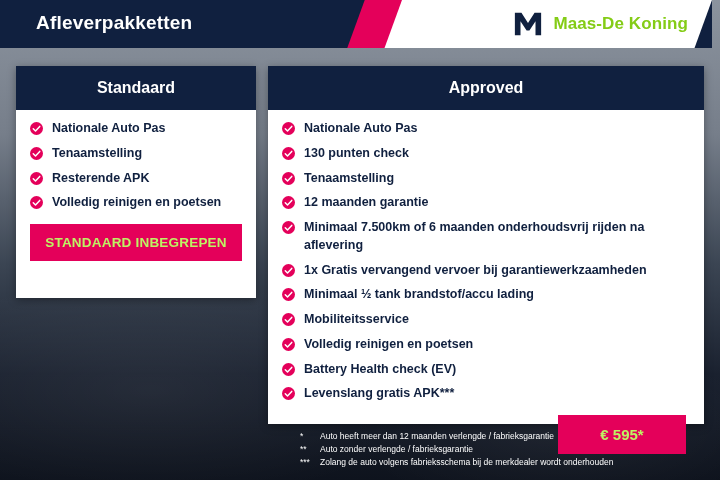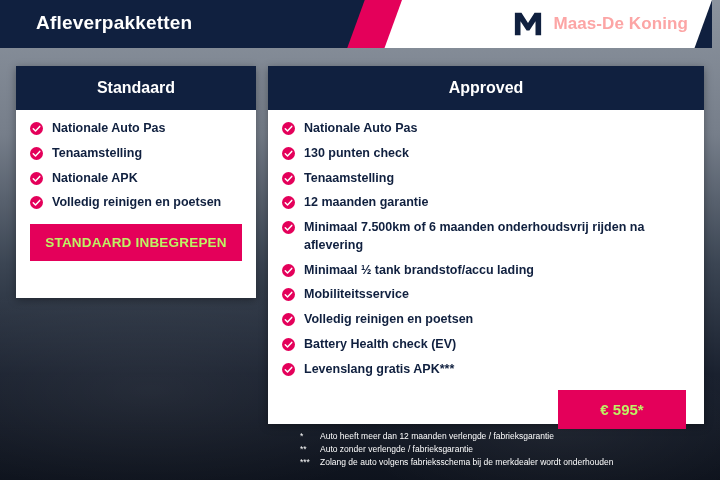--- a/index.html
+++ b/index.html
@@ -73,21 +73,21 @@
     display: flex;
     align-items: center;
     gap: 10px;
     z-index: 3;
   }
   .brand-logo {
     width: 30px;
     height: 30px;
   }
   .brand-name {
-    color: #fca5a5;
+    color: #84cc16;
     font-size: 17px;
     font-weight: bold;
     letter-spacing: 0.1px;
   }
   
   .card {
     position: absolute;
     background: #ffffff;
     box-shadow: 0 2px 8px rgba(0,0,0,0.35);
   }
@@ -217,21 +217,21 @@
               <circle cx="8" cy="8" r="8" fill="#e4005a"></circle>
               <path d="M4 8.2 L6.8 11 L12 5.4" fill="none" stroke="#fff" stroke-width="1.8" stroke-linecap="round" stroke-linejoin="round"></path>
             </svg>
           <span>Tenaamstelling</span>
         </li>
         <li>
           <svg class="check" viewBox="0 0 16 16">
               <circle cx="8" cy="8" r="8" fill="#e4005a"></circle>
               <path d="M4 8.2 L6.8 11 L12 5.4" fill="none" stroke="#fff" stroke-width="1.8" stroke-linecap="round" stroke-linejoin="round"></path>
             </svg>
-          <span>Nationale APK</span>
+          <span>Resterende APK</span>
         </li>
         <li>
           <svg class="check" viewBox="0 0 16 16">
               <circle cx="8" cy="8" r="8" fill="#e4005a"></circle>
               <path d="M4 8.2 L6.8 11 L12 5.4" fill="none" stroke="#fff" stroke-width="1.8" stroke-linecap="round" stroke-linejoin="round"></path>
             </svg>
           <span>Volledig reinigen en poetsen</span>
         </li>
       </ul>
       <button class="btn btn-standard">STANDAARD INBEGREPEN</button>
@@ -275,20 +275,27 @@
               <circle cx="8" cy="8" r="8" fill="#e4005a"></circle>
               <path d="M4 8.2 L6.8 11 L12 5.4" fill="none" stroke="#fff" stroke-width="1.8" stroke-linecap="round" stroke-linejoin="round"></path>
             </svg>
           <span>Minimaal 7.500km of 6 maanden onderhoudsvrij rijden na aflevering</span>
         </li>
         <li>
           <svg class="check" viewBox="0 0 16 16">
               <circle cx="8" cy="8" r="8" fill="#e4005a"></circle>
               <path d="M4 8.2 L6.8 11 L12 5.4" fill="none" stroke="#fff" stroke-width="1.8" stroke-linecap="round" stroke-linejoin="round"></path>
             </svg>
+          <span>1x Gratis vervangend vervoer bij garantiewerkzaamheden</span>
+        </li>
+        <li>
+          <svg class="check" viewBox="0 0 16 16">
+              <circle cx="8" cy="8" r="8" fill="#e4005a"></circle>
+              <path d="M4 8.2 L6.8 11 L12 5.4" fill="none" stroke="#fff" stroke-width="1.8" stroke-linecap="round" stroke-linejoin="round"></path>
+            </svg>
           <span>Minimaal ½ tank brandstof/accu lading</span>
         </li>
         <li>
           <svg class="check" viewBox="0 0 16 16">
               <circle cx="8" cy="8" r="8" fill="#e4005a"></circle>
               <path d="M4 8.2 L6.8 11 L12 5.4" fill="none" stroke="#fff" stroke-width="1.8" stroke-linecap="round" stroke-linejoin="round"></path>
             </svg>
           <span>Mobiliteitsservice</span>
         </li>
         <li>

